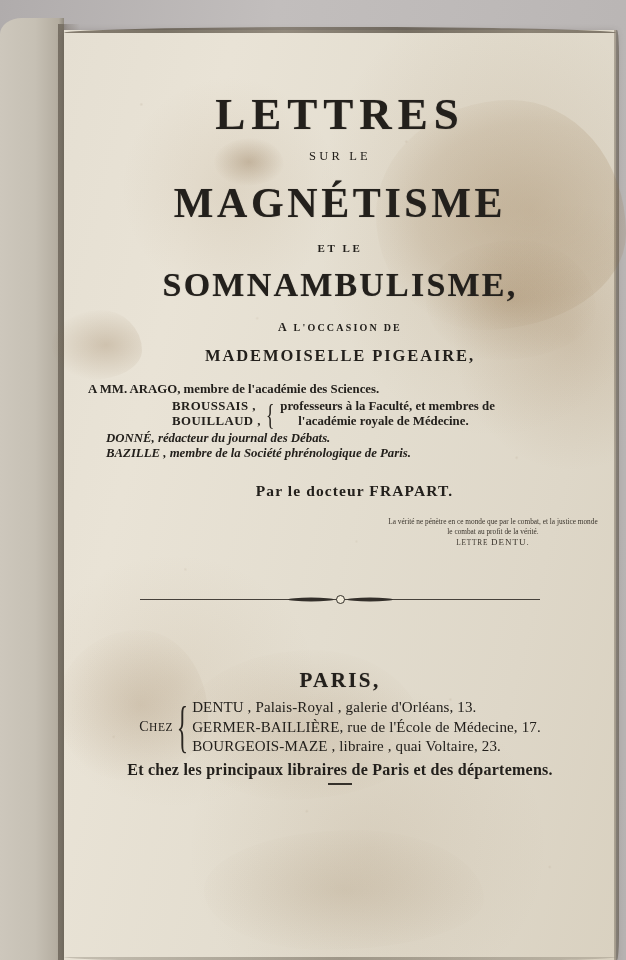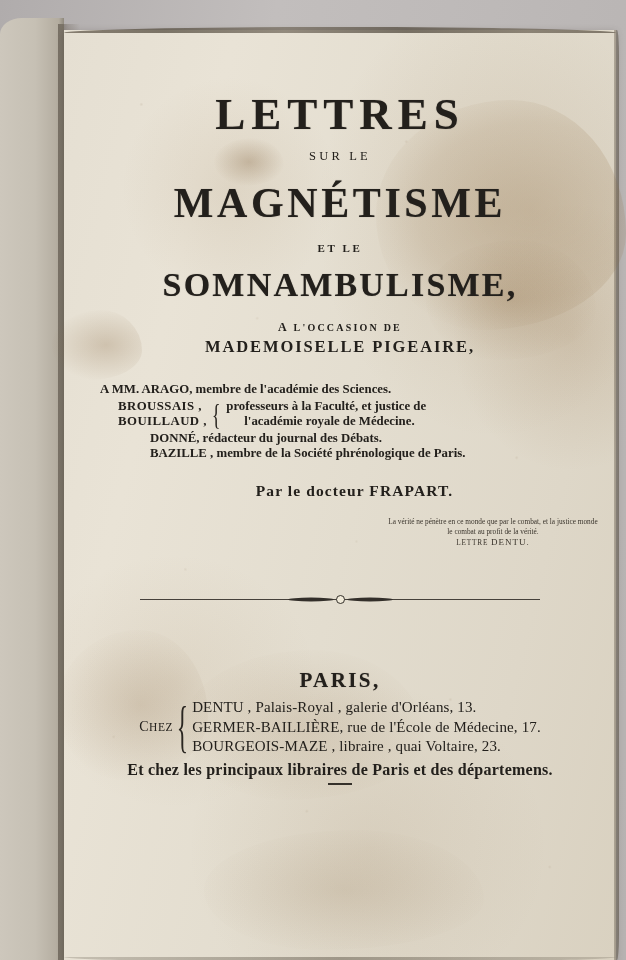--- a/index.html
+++ b/index.html
@@ -144,42 +144,42 @@
     text-shadow: 0 0 1px rgba(40,34,28,.40);
   }
   .t-occasion {
     position: absolute; left: 0; right: 0; top: 290px;
     font-size: 10px;
     font-weight: 600;
     letter-spacing: 2.2px;
   }
   .t-occasion .cap { font-size: 12px; }
   .t-pigeaire {
-    position: absolute; left: 0; right: 0; top: 307px;
+    position: absolute; left: 0; right: 0; top: 316px;
     font-size: 16.5px;
     font-weight: 700;
     letter-spacing: 1.9px;
   }
 
   
   .addressees {
     position: absolute; left: 0; right: 0; top: 352px;
     text-align: left;
     font-size: 12.8px;
     font-weight: 700;
     line-height: 15.5px;
   }
-  .addr-line { padding-left: 36px; white-space: nowrap; }
-  .addr-line.indent { padding-left: 86px; }
+  .addr-line { padding-left: 24px; white-space: nowrap; }
+  .addr-line.indent { padding-left: 42px; font-style: italic; }
   .addr-name { letter-spacing: .45px; }
 
   .brace-group {
     display: flex;
     align-items: center;
-    padding-left: 54px;
+    padding-left: 108px;
     margin: 1px 0 1px 0;
   }
   .brace-names {
     display: flex; flex-direction: column;
     font-size: 12.8px; font-weight: 700;
     line-height: 15.5px;
     white-space: nowrap;
   }
   .brace-glyph {
     font-size: 30px;
@@ -351,21 +351,21 @@
 
         <div class="addr-line">A MM. ARAGO, membre de l'académie des Sciences.</div>
 
         <div class="brace-group">
           <div class="brace-names">
             <span class="addr-name">BROUSSAIS ,</span>
             <span class="addr-name">BOUILLAUD ,</span>
           </div>
           <div class="brace-glyph">{</div>
           <div class="brace-roles">
-            <span class="r1">professeurs à la Faculté, et justice de</span>
+            <span class="r1">professeurs à la Faculté, et membres de</span>
             <span class="r2">l'académie royale de Médecine.</span>
           </div>
         </div>
 
         <div class="addr-line indent">DONNÉ, rédacteur du journal des Débats.</div>
         <div class="addr-line indent">BAZILLE , membre de la Société phrénologique de Paris.</div>
       </div>
 
       <div class="t-author">Par le docteur FRAPART.</div>
 

